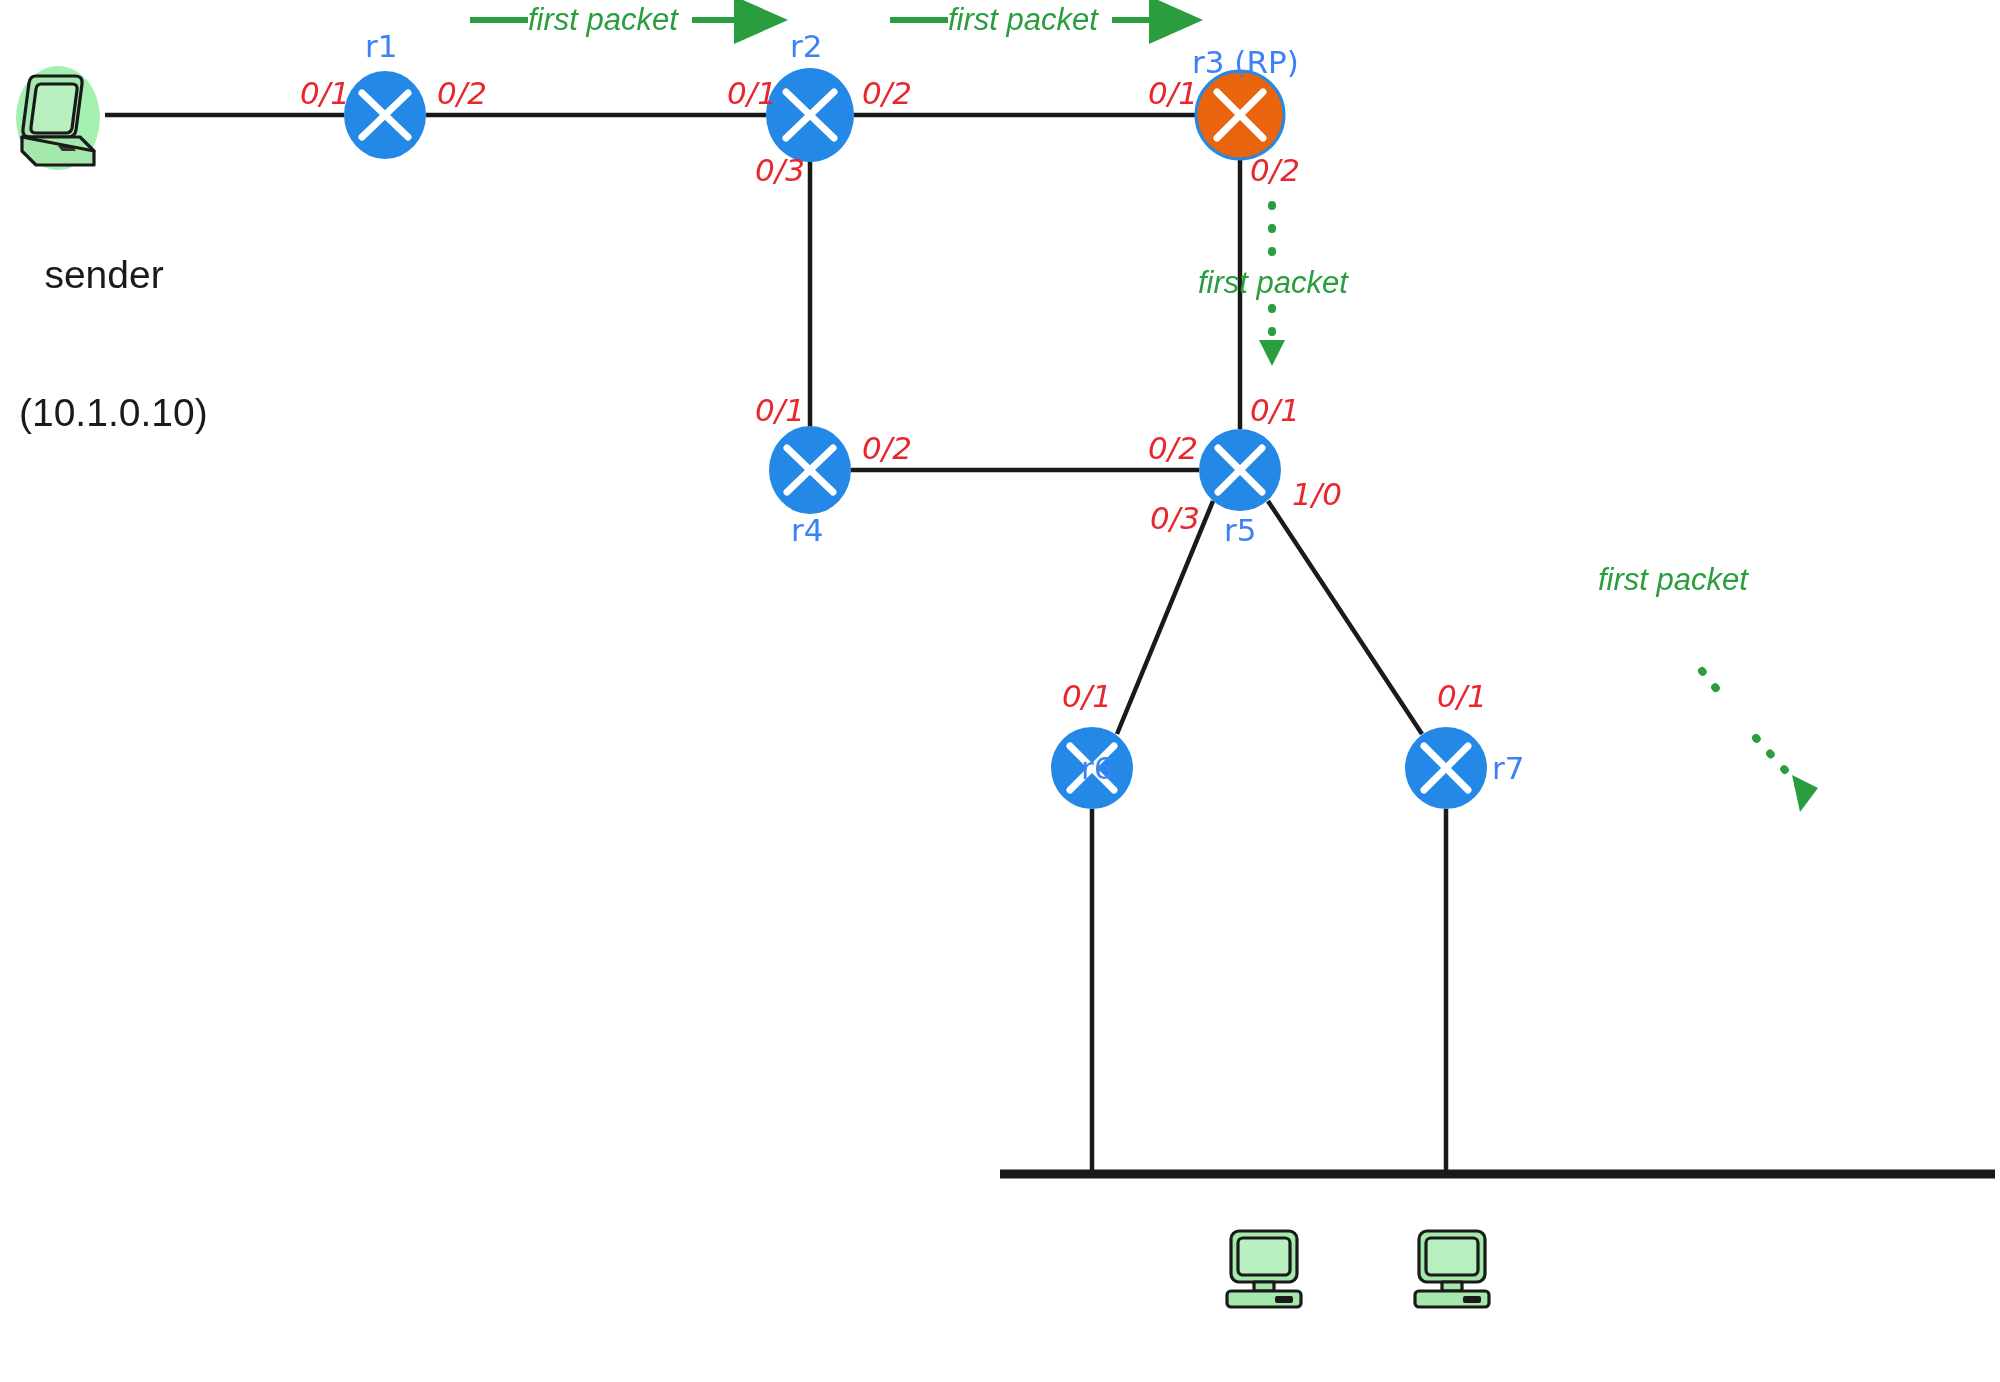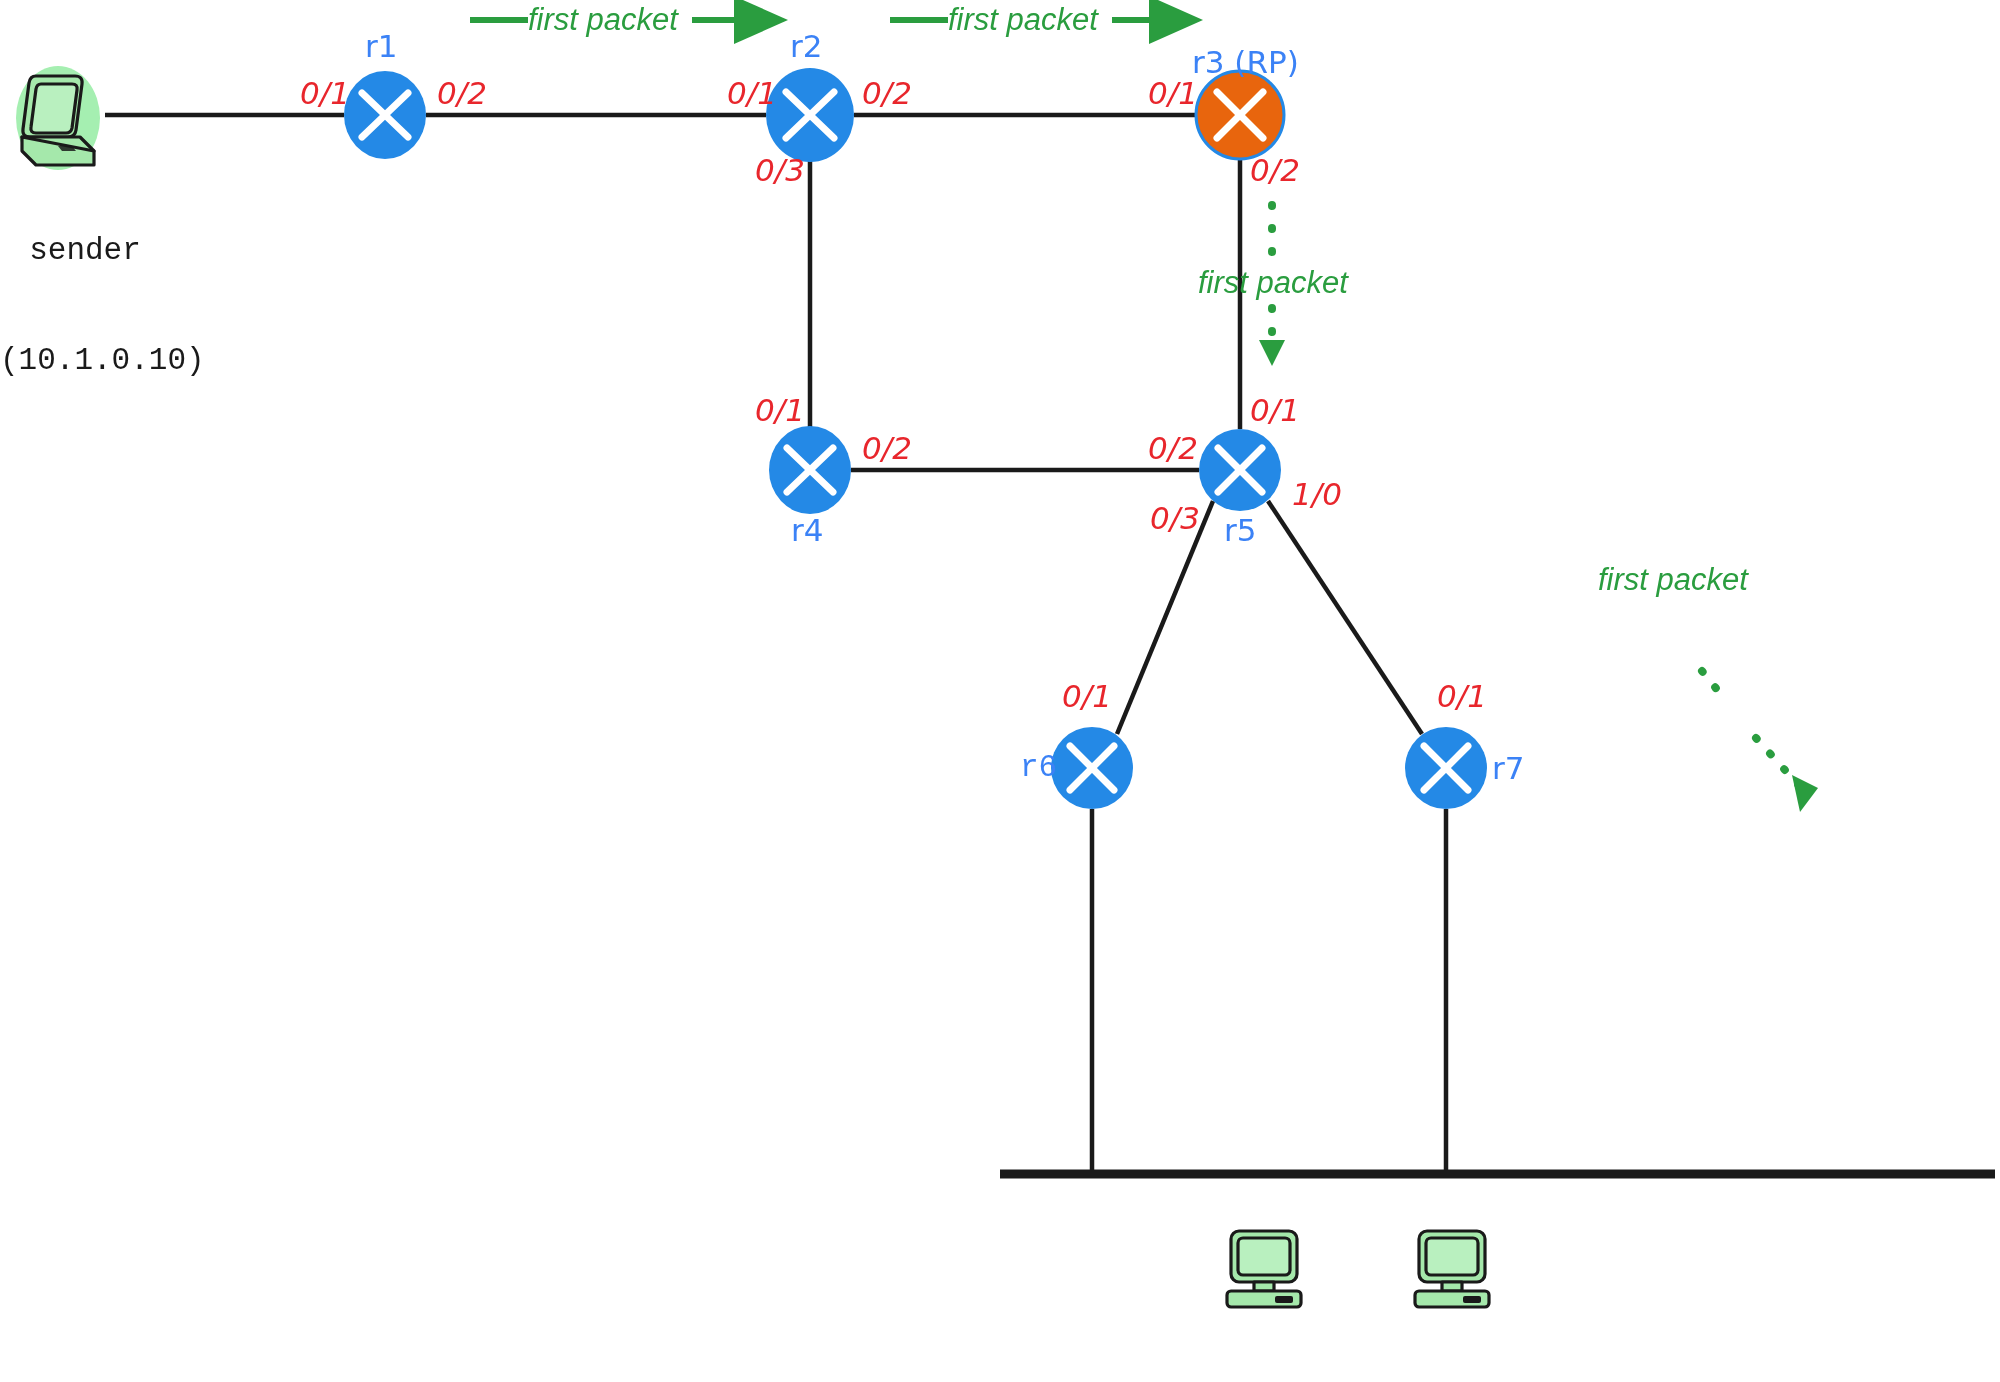--- a/index.html
+++ b/index.html
@@ -38,23 +38,24 @@
     font-style: italic;
     font-weight: 500;
   }
   .node-label {
     color: #3b82f6;
     font-size: 31px;
     font-family: "DejaVu Sans", sans-serif;
   }
   .host-label {
     color: #1a1a1a;
-    font-size: 31px;
-    font-family: Liberation Mono, monospace;
+    font-size: 39px;
+    font-family: Liberation Sans, sans-serif;
     text-align: center;
+    margin-left: 19px;
   }
   .flow-label {
     color: #2a9d3f;
     font-size: 31px;
     font-family: Liberation Sans, sans-serif;
     font-style: italic;
   }
 </style>
 </head>
 <body>
@@ -194,21 +195,21 @@
       </g>
       <rect x="1463" y="1296" width="18" height="7" rx="2" fill="#1a1a1a"></rect>
     </g>
   </svg>
 
   <div class="lbl node-label" style="left:365px; top:28px;">r1</div>
   <div class="lbl node-label" style="left:790px; top:28px;">r2</div>
   <div class="lbl node-label" style="left:1192px; top:28px;margin-top:16px;">r3 (RP)</div>
   <div class="lbl node-label" style="left:791px; top:512px;">r4</div>
   <div class="lbl node-label" style="left:1224px; top:512px;">r5</div>
-  <div class="lbl node-label" style="left:1020px; top:750px;font-family:Liberation Mono, monospace;">r6</div>
+  <div class="lbl node-label" style="left:1081px; top:750px;">r6</div>
   <div class="lbl node-label" style="left:1492px; top:750px;">r7</div>
 
   <div class="lbl iface-label" style="left:300px; top:75px;">0/1</div>
   <div class="lbl iface-label" style="left:437px; top:75px;">0/2</div>
   <div class="lbl iface-label" style="left:727px; top:75px;">0/1</div>
   <div class="lbl iface-label" style="left:862px; top:75px;">0/2</div>
   <div class="lbl iface-label" style="left:755px; top:152px;">0/3</div>
   <div class="lbl iface-label" style="left:1148px; top:75px;">0/1</div>
   <div class="lbl iface-label" style="left:1250px; top:152px;">0/2</div>
   <div class="lbl iface-label" style="left:755px; top:392px;">0/1</div>

